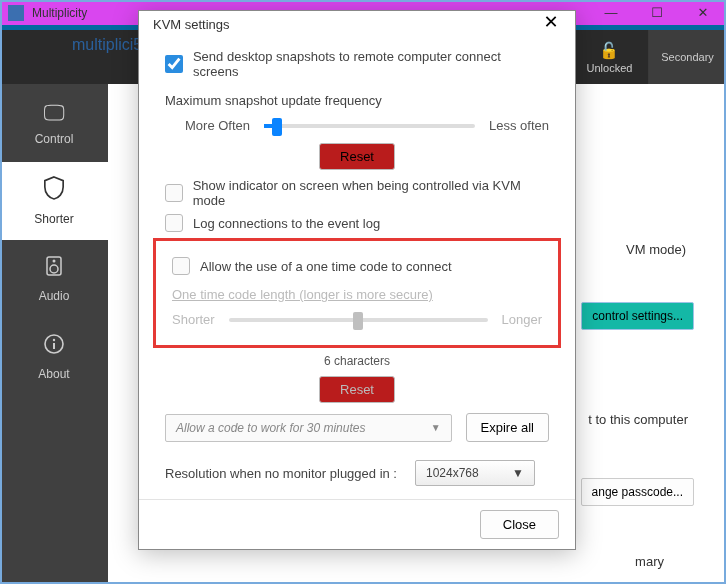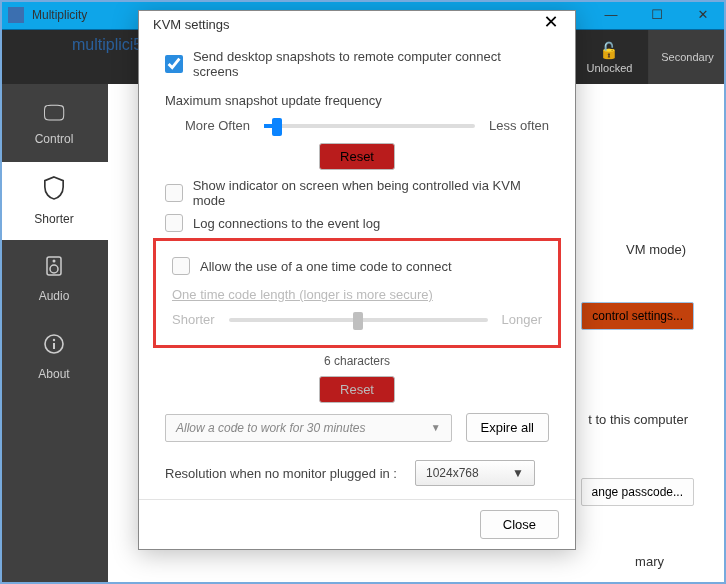--- a/index.html
+++ b/index.html
@@ -1,19 +1,19 @@
 <!DOCTYPE html>
 <html><head>
 <meta charset="utf-8">
 <style>
 * { margin: 0; padding: 0; box-sizing: border-box; font-family: "Segoe UI", Arial, sans-serif; }
 body { width: 726px; height: 584px; overflow: hidden; background: #f0f0f0; position: relative; }
 
 
-.titlebar { height: 30px; background: #0ea5e9; display: flex; align-items: center; border-bottom: 1px solid #0369a1; }
+.titlebar { height: 30px; background: #d946ef; display: flex; align-items: center; border-bottom: 5px solid #0369a1; }
 .titlebar .app-icon { width: 16px; height: 16px; margin: 0 8px; background: #3b6fb0; }
 .titlebar .title { font-size: 12px; color: #333; flex: 1; }
 .titlebar .win-btn { width: 46px; height: 30px; text-align: center; line-height: 30px; font-size: 13px; color: #333; }
 
 
 .toolbar { height: 54px; background: #2a2a2a; display: flex; align-items: center; }
 .toolbar-left { display: flex; align-items: center; padding-left: 16px; }
 .toolbar-right { margin-left: auto; display: flex; gap: 0; }
 .toolbar-tile { width: 78px; height: 54px; display: flex; flex-direction: column; align-items: center; justify-content: center; border-left: 1px solid #3a3a3a; }
 .toolbar-tile.secondary { background: #3d3d3d; }
@@ -31,21 +31,21 @@
 .side-item .side-label { font-size: 12px; }
 
 
 .content { flex: 1; background: #fff; position: relative; padding: 20px 30px; overflow: hidden; }
 
 
 .watermark { position: absolute; left: -30px; top: -36px; font-size: 28px; color: #2a6db8; opacity: 0.85; pointer-events: none; font-weight: bold; }
 .watermark2 { position: absolute; left: 72px; top: 36px; font-size: 16px; color: #2a6db8; opacity: 0.8; pointer-events: none; }
 .bg-info-icon { position: absolute; left: 40px; top: 100px; width: 22px; height: 22px; border: 2px solid #888; border-radius: 50%; text-align: center; line-height: 18px; font-size: 13px; color: #888; }
 .bg-label { position: absolute; font-size: 13px; color: #333; }
-.bg-button { position: absolute; background: #c2410c; border: 1px solid #9cc3e6; padding: 6px 10px; font-size: 12px; border-radius: 2px; }
+.bg-button { position: absolute; background: #14b8a6; border: 1px solid #9cc3e6; padding: 6px 10px; font-size: 12px; border-radius: 2px; }
 .bg-button2 { position: absolute; background: #fdfdfd; border: 1px solid #ccc; padding: 6px 10px; font-size: 12px; border-radius: 2px; }
 
 
 .modal { position: absolute; left: 138px; top: 10px; width: 438px; height: 540px; background: #fff; border: 1px solid #888; box-shadow: 0 4px 24px rgba(0,0,0,0.25); display: flex; flex-direction: column; }
 .modal-header { display: flex; align-items: center; padding: 3px 14px; }
 .modal-title { font-size: 13px; color: #333; flex: 1; }
 .modal-close { width: 20px; height: 20px; font-size: 18px; text-align: center; line-height: 16px; cursor: pointer; }
 .modal-body { flex: 1; padding: 6px 26px 10px 26px; overflow: hidden; font-size: 13px; color: #444; }
 
 .check-row { display: flex; align-items: center; margin: 6px 0; }

